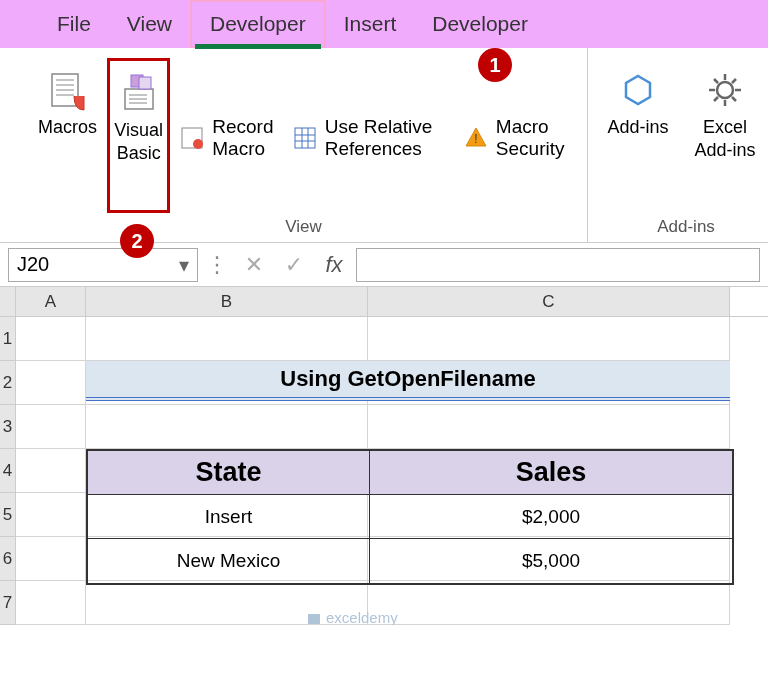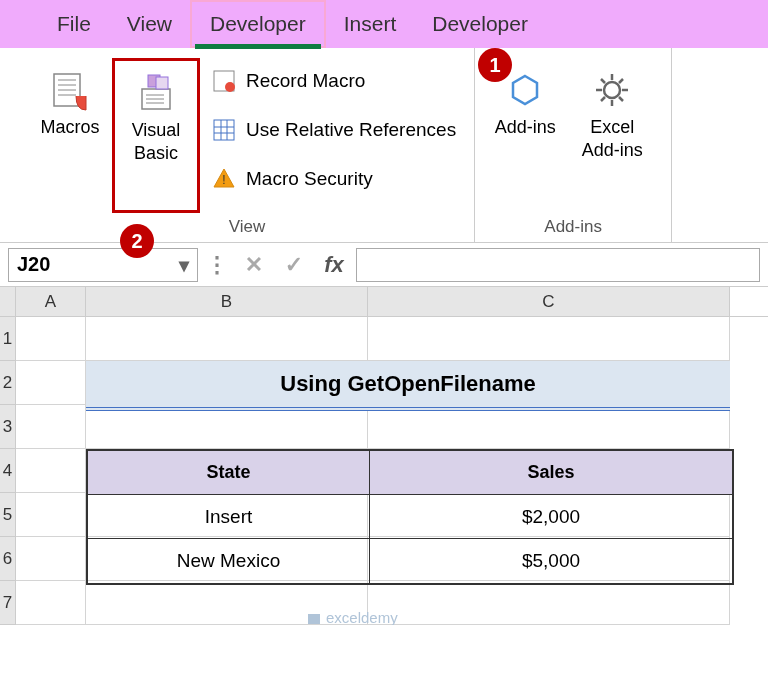--- a/index.html
+++ b/index.html
@@ -19,52 +19,52 @@
     .rgroup { border-right: 1px solid #ccc; padding: 10px 14px 5px; display: flex; flex-direction: column; }
     .rgroup-content { display: flex; flex: 1; gap: 6px; }
     .rgroup-label { text-align: center; font-size: 17px; color: #555; padding-top: 4px; }
     
     .big-button { display: flex; flex-direction: column; align-items: center; justify-content: flex-start; width: 72px; padding: 6px 4px; font-size: 18px; text-align: center; line-height: 1.3; }
     .big-button.vb { border: 3px solid #c00000; width: 88px; }
     .big-button .icon-box { height: 52px; display: flex; align-items: center; justify-content: center; }
     
     .small-button { display: flex; align-items: center; gap: 8px; font-size: 19px; padding: 5px 4px; }
     .small-button .sicon { width: 28px; height: 28px; display: flex; align-items: center; justify-content: center; }
-    .code-buttons { display: flex; flex-direction: column; gap: 11px; padding-top: 4px; }
-    
-    
-    .formula-bar { display: flex; align-items: center; height: 44px; border-bottom: 1px solid #ccc; gap: 4px; padding: 4px 8px; font-weight: bold; }
+    .code-buttons { display: flex; gap: 4px; padding-top: 4px; }
+    
+    
+    .formula-bar { display: flex; align-items: center; height: 44px; border-bottom: 1px solid #ccc; gap: 4px; padding: 4px 8px; }
     .namebox { width: 190px; height: 34px; border: 1px solid #aaa; display: flex; align-items: center; justify-content: space-between; padding: 0 8px; font-size: 20px; background: #fff; }
     .fbar-btn { width: 36px; height: 34px; display: flex; align-items: center; justify-content: center; font-size: 22px; color: #888; }
     .fbar-input { flex: 1; height: 34px; border: 1px solid #aaa; padding: 0 8px; font-size: 20px; background: #fff; }
     .dots { color: #888; font-size: 22px; padding: 0 4px; }
     
     
     .col-headers { display: flex; height: 30px; border-bottom: 1px solid #ccc; }
     .corner { width: 16px; background: #e6e6e6; border-right: 1px solid #ccc; }
     .ch { background: #e6e6e6; border-right: 1px solid #ccc; display: flex; align-items: center; justify-content: center; font-size: 17px; color: #333; }
     .ch.a { width: 70px; } .ch.b { width: 282px; } .ch.c { width: 362px; }
     
     .grid-body { display: flex; }
     .grid-body .row-header-col { display: flex; flex-direction: column; width: 16px; }
     .rn { height: 44px; background: #e6e6e6; border-right: 1px solid #ccc; border-bottom: 1px solid #ccc; display: flex; align-items: center; justify-content: center; font-size: 17px; color: #333; width: 16px; }
     
     .cells { position: relative; }
     .row { display: flex; height: 44px; }
     .cell { border-right: 1px solid #d4d4d4; border-bottom: 1px solid #d4d4d4; }
     .cell.a { width: 70px; } .cell.b { width: 282px; } .cell.c { width: 362px; }
     
-    .title-cell { position: absolute; left: 70px; top: 44px; width: 644px; height: 50px; background: #dce6f1; border-bottom: 4px double #4472c4; display: flex; align-items: center; justify-content: center; font-weight: bold; font-size: 22px; }
+    .title-cell { position: absolute; left: 70px; top: 44px; width: 644px; height: 40px; background: #dce6f1; border-bottom: 4px double #4472c4; display: flex; align-items: center; justify-content: center; font-weight: bold; font-size: 22px; }
     
     .data-table { position: absolute; left: 70px; top: 132px; border: 2px solid #333; }
     .data-table .trow { display: flex; }
     .data-table .tcell { border-right: 1px solid #333; border-bottom: 1px solid #333; height: 44px; display: flex; align-items: center; justify-content: center; font-size: 19px; }
     .data-table .tcell:last-child { border-right: none; }
     .data-table .trow:last-child .tcell { border-bottom: none; }
-    .data-table .th { background: #d9d2e9; font-weight: bold; font-size: 18px; }
+    .data-table .th { background: #d9d2e9; font-weight: bold; font-size: 27px; }
     .data-table .tcell.b { width: 282px; } .data-table .tcell.c { width: 362px; }
     
     .watermark { position: absolute; left: 290px; top: 292px; font-size: 15px; color: #b0c4d8; display: flex; align-items: center; gap: 4px; }
     
     
     svg { display: block; }
   </style>
 </head>
 <body>
 

